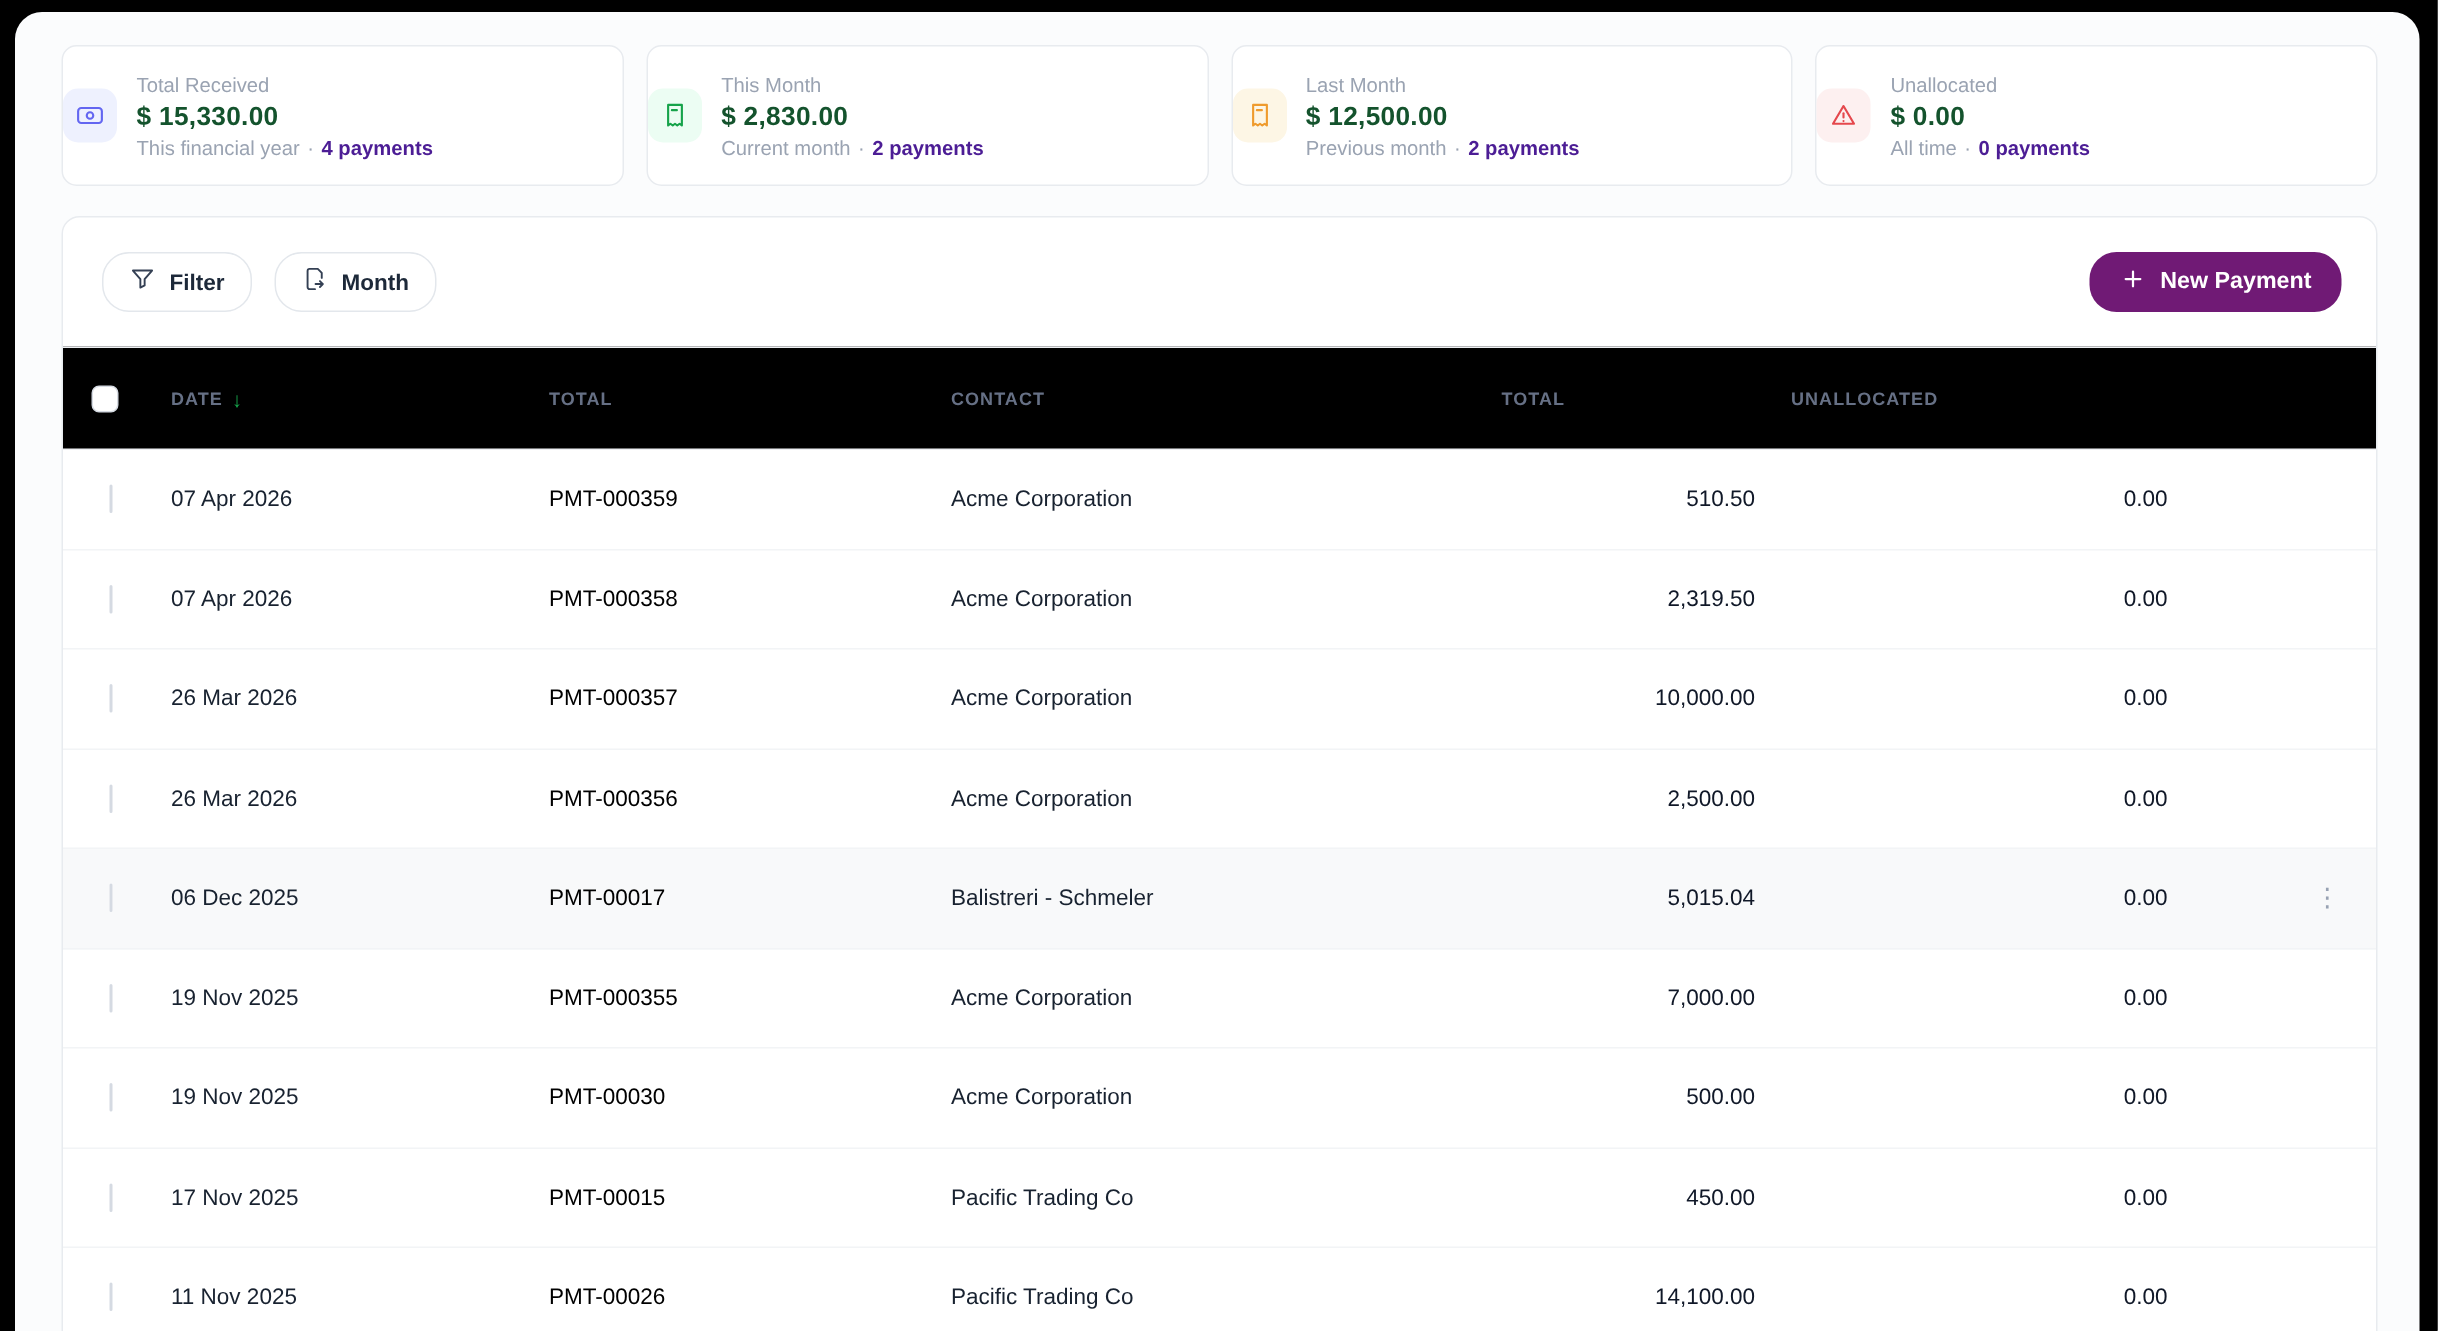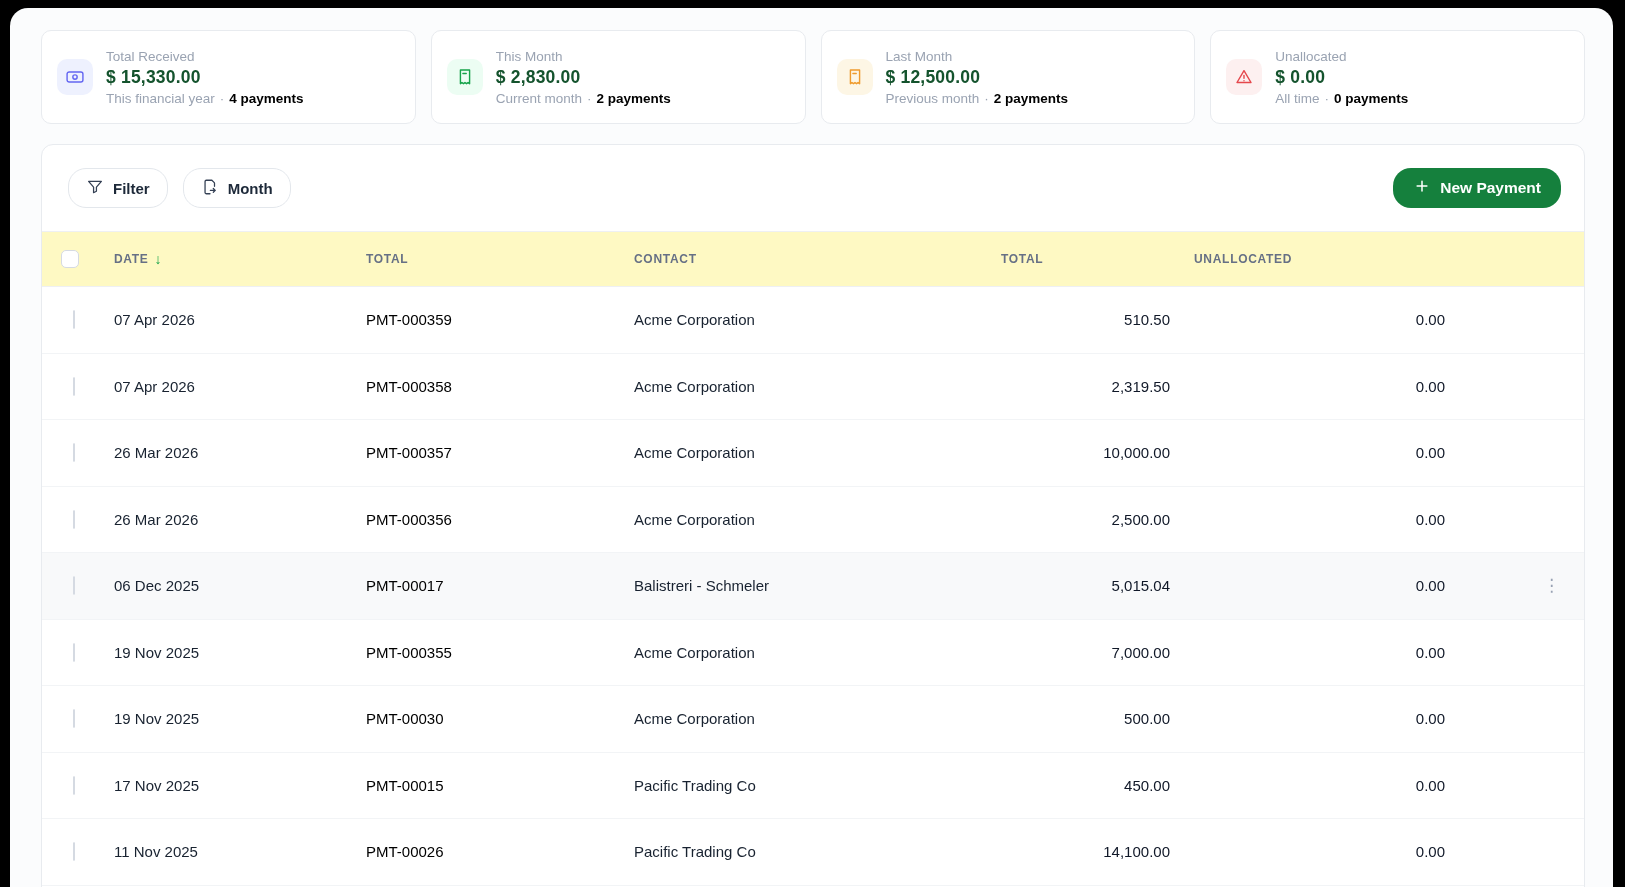--- a/index.html
+++ b/index.html
@@ -4,50 +4,50 @@
 <style>
   * { box-sizing: border-box; margin: 0; padding: 0; }
   html,body { width:1625px; height:887px; background:#000; overflow:hidden;
     font-family:"Liberation Sans","DejaVu Sans",sans-serif; }
   .window { position:absolute; left:10px; top:8px; width:1603px; height:930px;
     background:#fbfcfd; border-radius:18px; }
 
   
   .stats-row { display:flex; gap:15px; margin:22px 28px 0 31px; }
   .stat-card { flex:1; height:94px; background:#fff; border:1px solid #e8ebef;
-    border-radius:10px; display:flex; align-items:center; padding-left:15px; gap:13px; }
+    border-radius:10px; display:flex; align-items:center; padding-left:0; gap:13px; }
   .stat-icon { width:36px; height:36px; border-radius:10px; flex:0 0 36px;
     display:flex; align-items:center; justify-content:center; }
   .icon-indigo { background:#eef1fe; color:#6366f1; }
   .icon-green  { background:#ecfdf3; color:#16a34a; }
   .icon-orange { background:#fdf6e5; color:#ef9b2d; }
   .icon-red    { background:#fdf0f0; color:#e5484d; }
   .stat-icon svg { stroke:currentColor; fill:none; stroke-width:1.7;
     stroke-linecap:round; stroke-linejoin:round; }
   .stat-text { display:flex; flex-direction:column; gap:3px; }
   .stat-label { font-size:13.5px; color:#9aa3b2; }
   .stat-value { font-size:17.5px; font-weight:700; color:#14532d; letter-spacing:.2px; }
   .stat-sub { font-size:13.5px; color:#9aa3b2; display:flex; gap:5px; }
-  .stat-count { color:#000000; font-weight:600; }
+  .stat-count { color:#4c1d95; font-weight:600; }
 
   
   .table-card { margin:20px 28px 0 31px; background:#fff; border:1px solid #e8ebef;
     border-radius:12px; height:800px; overflow:hidden; }
   .toolbar { height:86px; display:flex; align-items:center; padding:0 23px 0 26px; gap:15px; }
   .btn { display:inline-flex; align-items:center; gap:9px; height:40px; padding:0 17px;
     background:#fff; border:1px solid #e3e7ec; border-radius:18px;
     font-size:15px; font-weight:600; color:#1d2939; cursor:pointer; }
   .btn svg { stroke:#344054; fill:none; stroke-width:1.7; stroke-linecap:round; stroke-linejoin:round; }
-  .btn-new { margin-left:auto; background:#15803d; border:none; color:#fff;
+  .btn-new { margin-left:auto; background:#701a75; border:none; color:#fff;
     padding:0 20px; font-size:15.5px; font-weight:600; }
   .btn-new svg { stroke:#fff; stroke-width:2; }
 
   .thead, .row { display:grid;
     grid-template-columns:60px 252px 268px 367px 193px 275px 1fr; align-items:center; }
-  .thead { height:56px; background:#fef9c3; border-top:1px solid #eef0f3;
+  .thead { height:69px; background:#000000; border-top:1px solid #eef0f3;
     border-bottom:1px solid #eef0f3; }
   .th { font-size:12px; font-weight:700; color:#667085; letter-spacing:.7px; padding:0 12px;
     display:flex; align-items:center; gap:6px; }
   .th.right { justify-content:flex-start; }
   .sort-arrow { color:#16a34a; font-size:14px; font-weight:400; }
 
   .row { height:66.5px; border-bottom:1px solid #f2f4f6; font-size:15px; color:#182230; }
   .row.hovered { background:#f8f9fa; }
   .cell { padding:0 12px; }
   .cell.right { text-align:right; color:#101828; }

